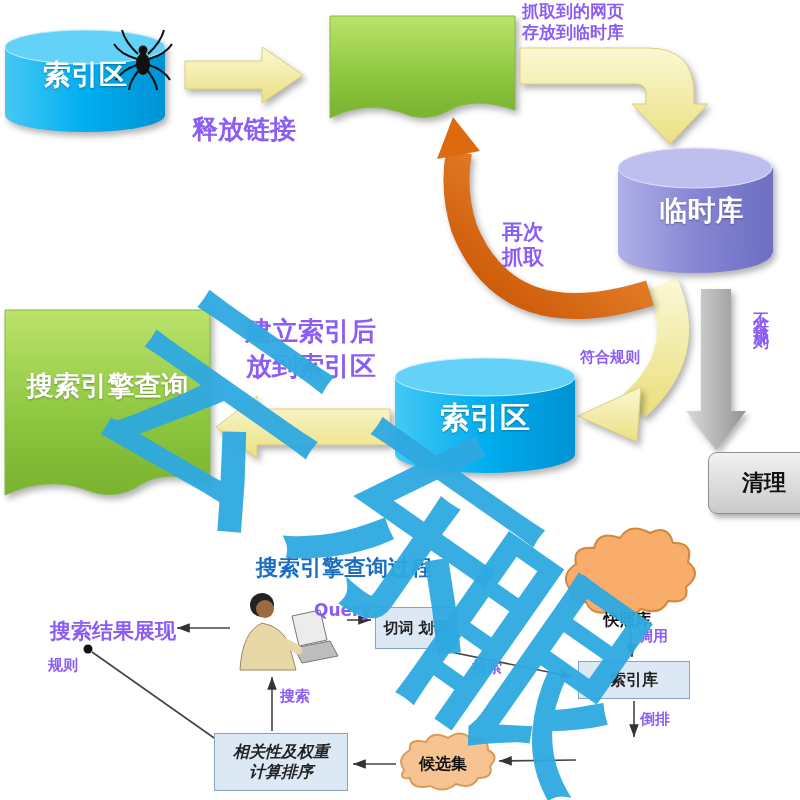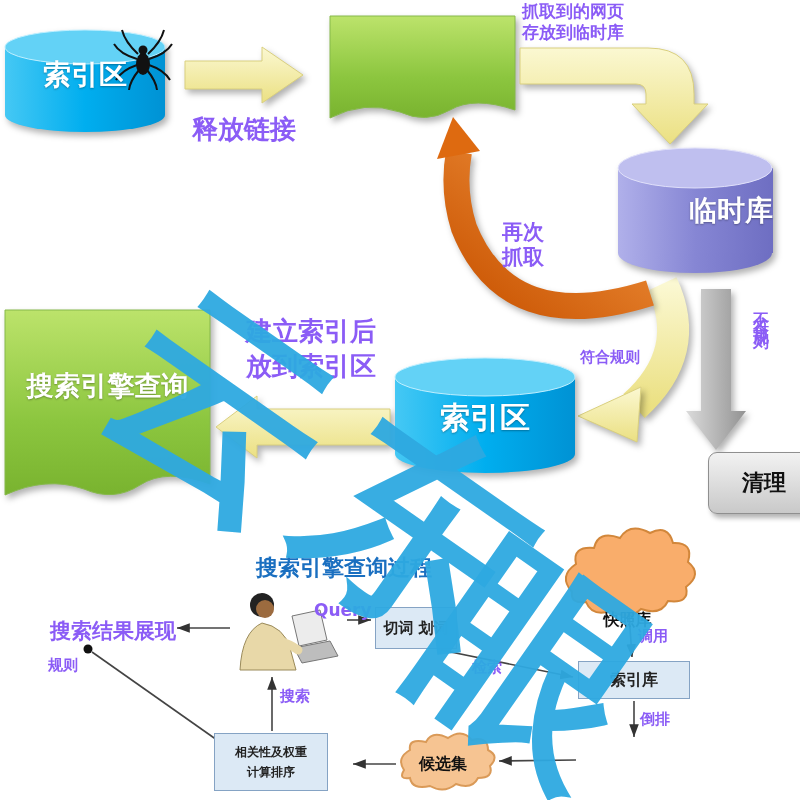--- a/index.html
+++ b/index.html
@@ -124,21 +124,21 @@
       <line x1="629" y1="613" x2="632" y2="657" marker-end="url(#arrA)"></line>
       <line x1="634" y1="701" x2="634" y2="737" marker-end="url(#arrA)"></line>
       <line x1="576" y1="760" x2="499" y2="761" marker-end="url(#arrA)"></line>
       <line x1="396" y1="764" x2="353" y2="764" marker-end="url(#arrA)"></line>
       <line x1="92" y1="652" x2="217" y2="740"></line>
     </g>
     <circle cx="88" cy="649" r="4.5" fill="#111"></circle>
   </svg>
 
   <div class="label white" style="left:5px;top:56px;width:160px;text-align:center;font-size:28px;">索引区</div>
-  <div class="label white" style="left:618px;top:192px;width:155px;text-align:right;font-size:28px;">临时库</div>
+  <div class="label white" style="left:618px;top:192px;width:155px;text-align:center;font-size:28px;padding-left:6px;">临时库</div>
   <div class="label white" style="left:395px;top:398px;width:180px;text-align:center;font-size:30px;">索引区</div>
   <div class="label white" style="left:5px;top:368px;width:205px;text-align:center;font-size:27px;">搜索引擎查询</div>
 
   <div class="label" style="left:192px;top:112px;font-size:26px;">释放链接</div>
 
   <div class="label" style="left:522px;top:1px;font-size:17px;line-height:21px;">
     <span>抓取到的网页</span>
     <span>存放到临时库</span>
   </div>
 
@@ -163,21 +163,21 @@
   <div class="label" style="left:314px;top:600px;font-size:17px;">Query</div>
 
   <div class="flowbox" style="left:375px;top:607px;width:82px;height:42px;font-size:15px;">
     <span>切词 划词</span>
   </div>
   <div class="cloudlabel" style="left:585px;top:570px;width:85px;font-size:16px;margin-top:40px;">快照库</div>
   <div class="flowbox" style="left:578px;top:661px;width:112px;height:38px;font-size:16px;">
     <span>索引库</span>
   </div>
   <div class="cloudlabel" style="left:403px;top:754px;width:80px;font-size:16px;">候选集</div>
-  <div class="flowbox" style="left:214px;top:733px;width:114px;height:58px;font-size:12px;line-height:20px;">
+  <div class="flowbox" style="left:214px;top:733px;width:134px;height:58px;font-size:16px;line-height:20px;font-style:italic;">
     <span>相关性及权重</span>
     <span>计算排序</span>
   </div>
 
   <div class="label" style="left:50px;top:617px;font-size:21px;">搜索结果展现</div>
   <div class="label" style="left:48px;top:656px;font-size:15px;">规则</div>
   <div class="label" style="left:280px;top:687px;font-size:15px;">搜索</div>
   <div class="label" style="left:472px;top:658px;font-size:15px;">检索</div>
   <div class="label" style="left:638px;top:627px;font-size:15px;">调用</div>
   <div class="label" style="left:640px;top:710px;font-size:15px;">倒排</div>

